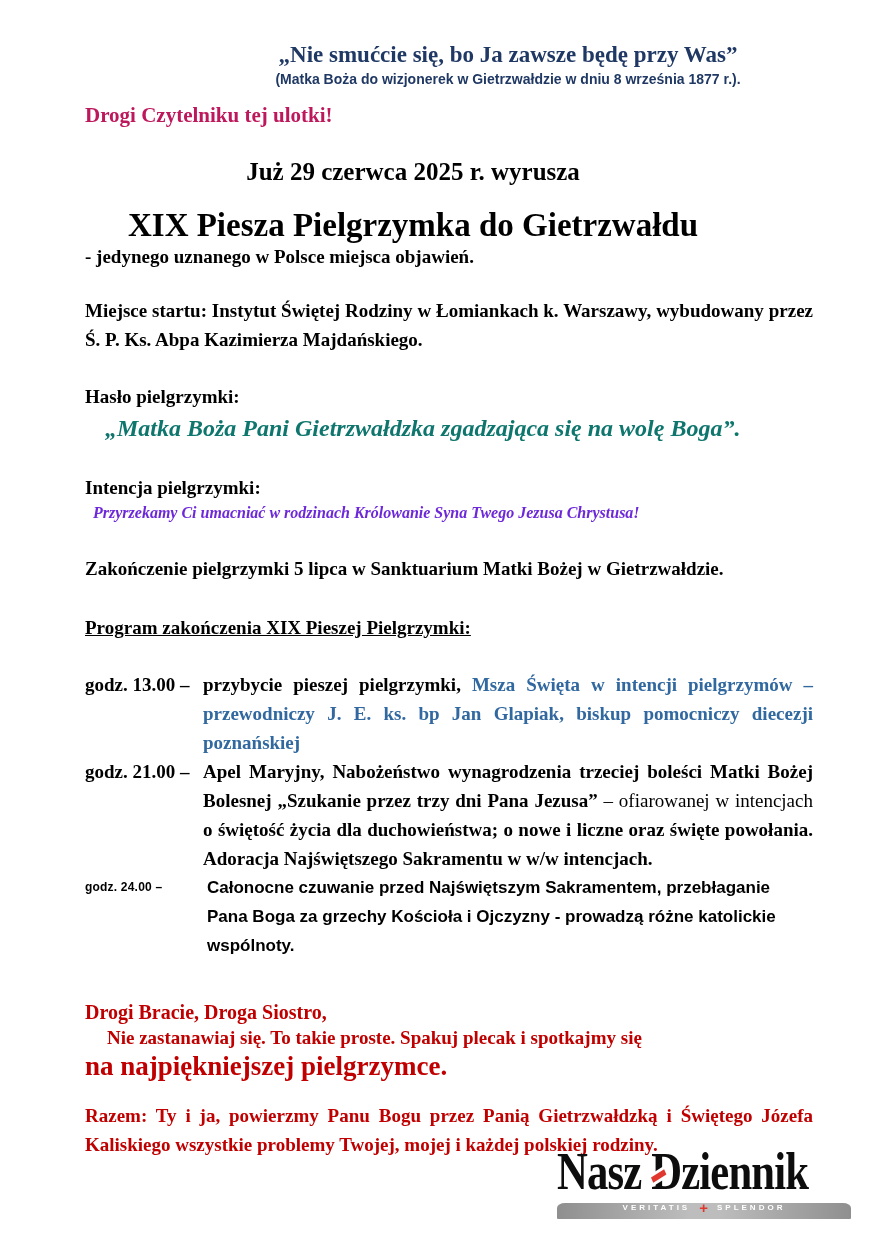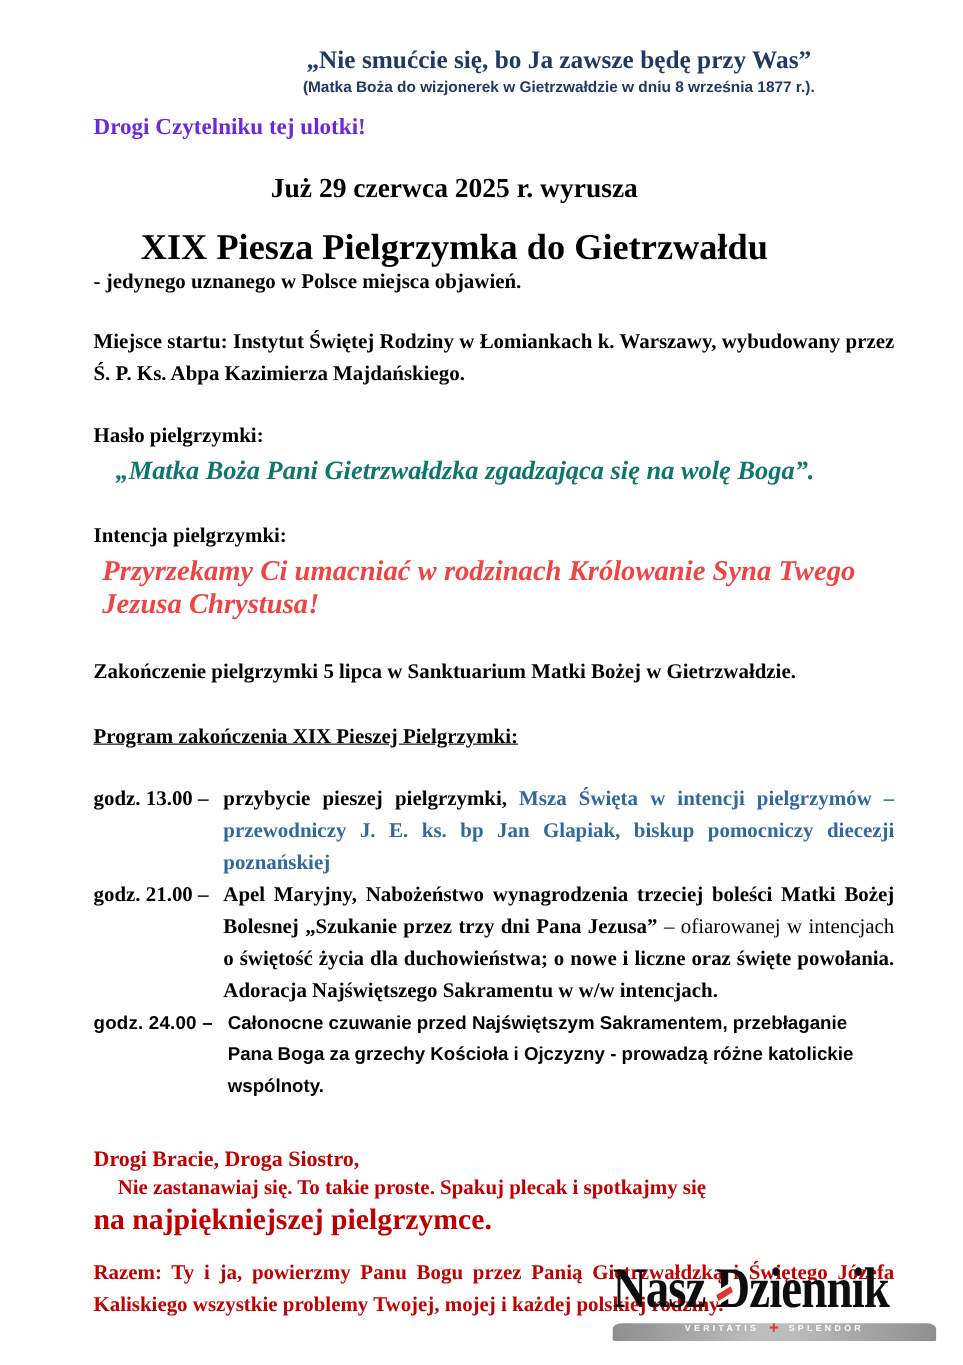--- a/index.html
+++ b/index.html
@@ -19,42 +19,42 @@
   
   .header { text-align:center; padding-left:118px; }
   .quote { color:#1f3864; font-size:23px; line-height:1.15; }
   .attribution {
     color:#1f3864;
     font-family:"Liberation Sans","DejaVu Sans",sans-serif;
     font-weight:600;
     font-size:14px; margin-top:3px;
   }
 
-  .greeting { color:#6d28d9; font-size:21px; margin-top:16px; }
+  .greeting { color:#be185d; font-size:21px; margin-top:16px; }
 
   .announce-line { text-align:center; padding-right:72px; font-size:25px; margin-top:30px; }
   .main-title   { text-align:center; padding-right:72px; font-size:33px; margin-top:22px; line-height:1.05; }
   .title-sub    { font-size:19px; margin-top:3px; }
 
   .para { font-size:19px; line-height:29px; }
   .just { text-align:justify; }
 
   .start-place { margin-top:28px; }
   .label-line  { margin-top:28px; }
   .motto-text  { color:#0f766e; font-style:italic; font-size:24px; padding-left:20px; margin-top:4px; }
   .intent-label{ margin-top:31px; }
-  .intent-text { color:#ef4444; font-style:italic; font-size:26px; padding-left:8px; margin-top:2px; }
+  .intent-text { color:#6d28d9; font-style:italic; font-size:16px; padding-left:8px; margin-top:2px; }
   .ending      { margin-top:32px; }
   .program-heading { margin-top:30px; }
   .program-heading span { text-decoration:underline; }
 
   .program { margin-top:28px; }
   .program-item { display:flex; }
   .program-time { flex:0 0 118px; white-space:nowrap; }
-  .program-time.sans { font-family:"Liberation Sans","DejaVu Sans",sans-serif; font-size:17px; letter-spacing:.2px; }
+  .program-time.sans { font-family:"Liberation Sans","DejaVu Sans",sans-serif; font-size:12px; letter-spacing:.2px; }
   .program-text { flex:1; }
   .blue   { color:#31689f; }
   .reg    { font-weight:normal; }
   .program-note {
     font-family:"Liberation Sans","DejaVu Sans",sans-serif;
     font-size:17px; line-height:29px; padding-left:4px;
   }
 
   .invitation { margin-top:40px; color:#c00000; }
   .invitation .l1 { font-size:20px; line-height:25px; }

